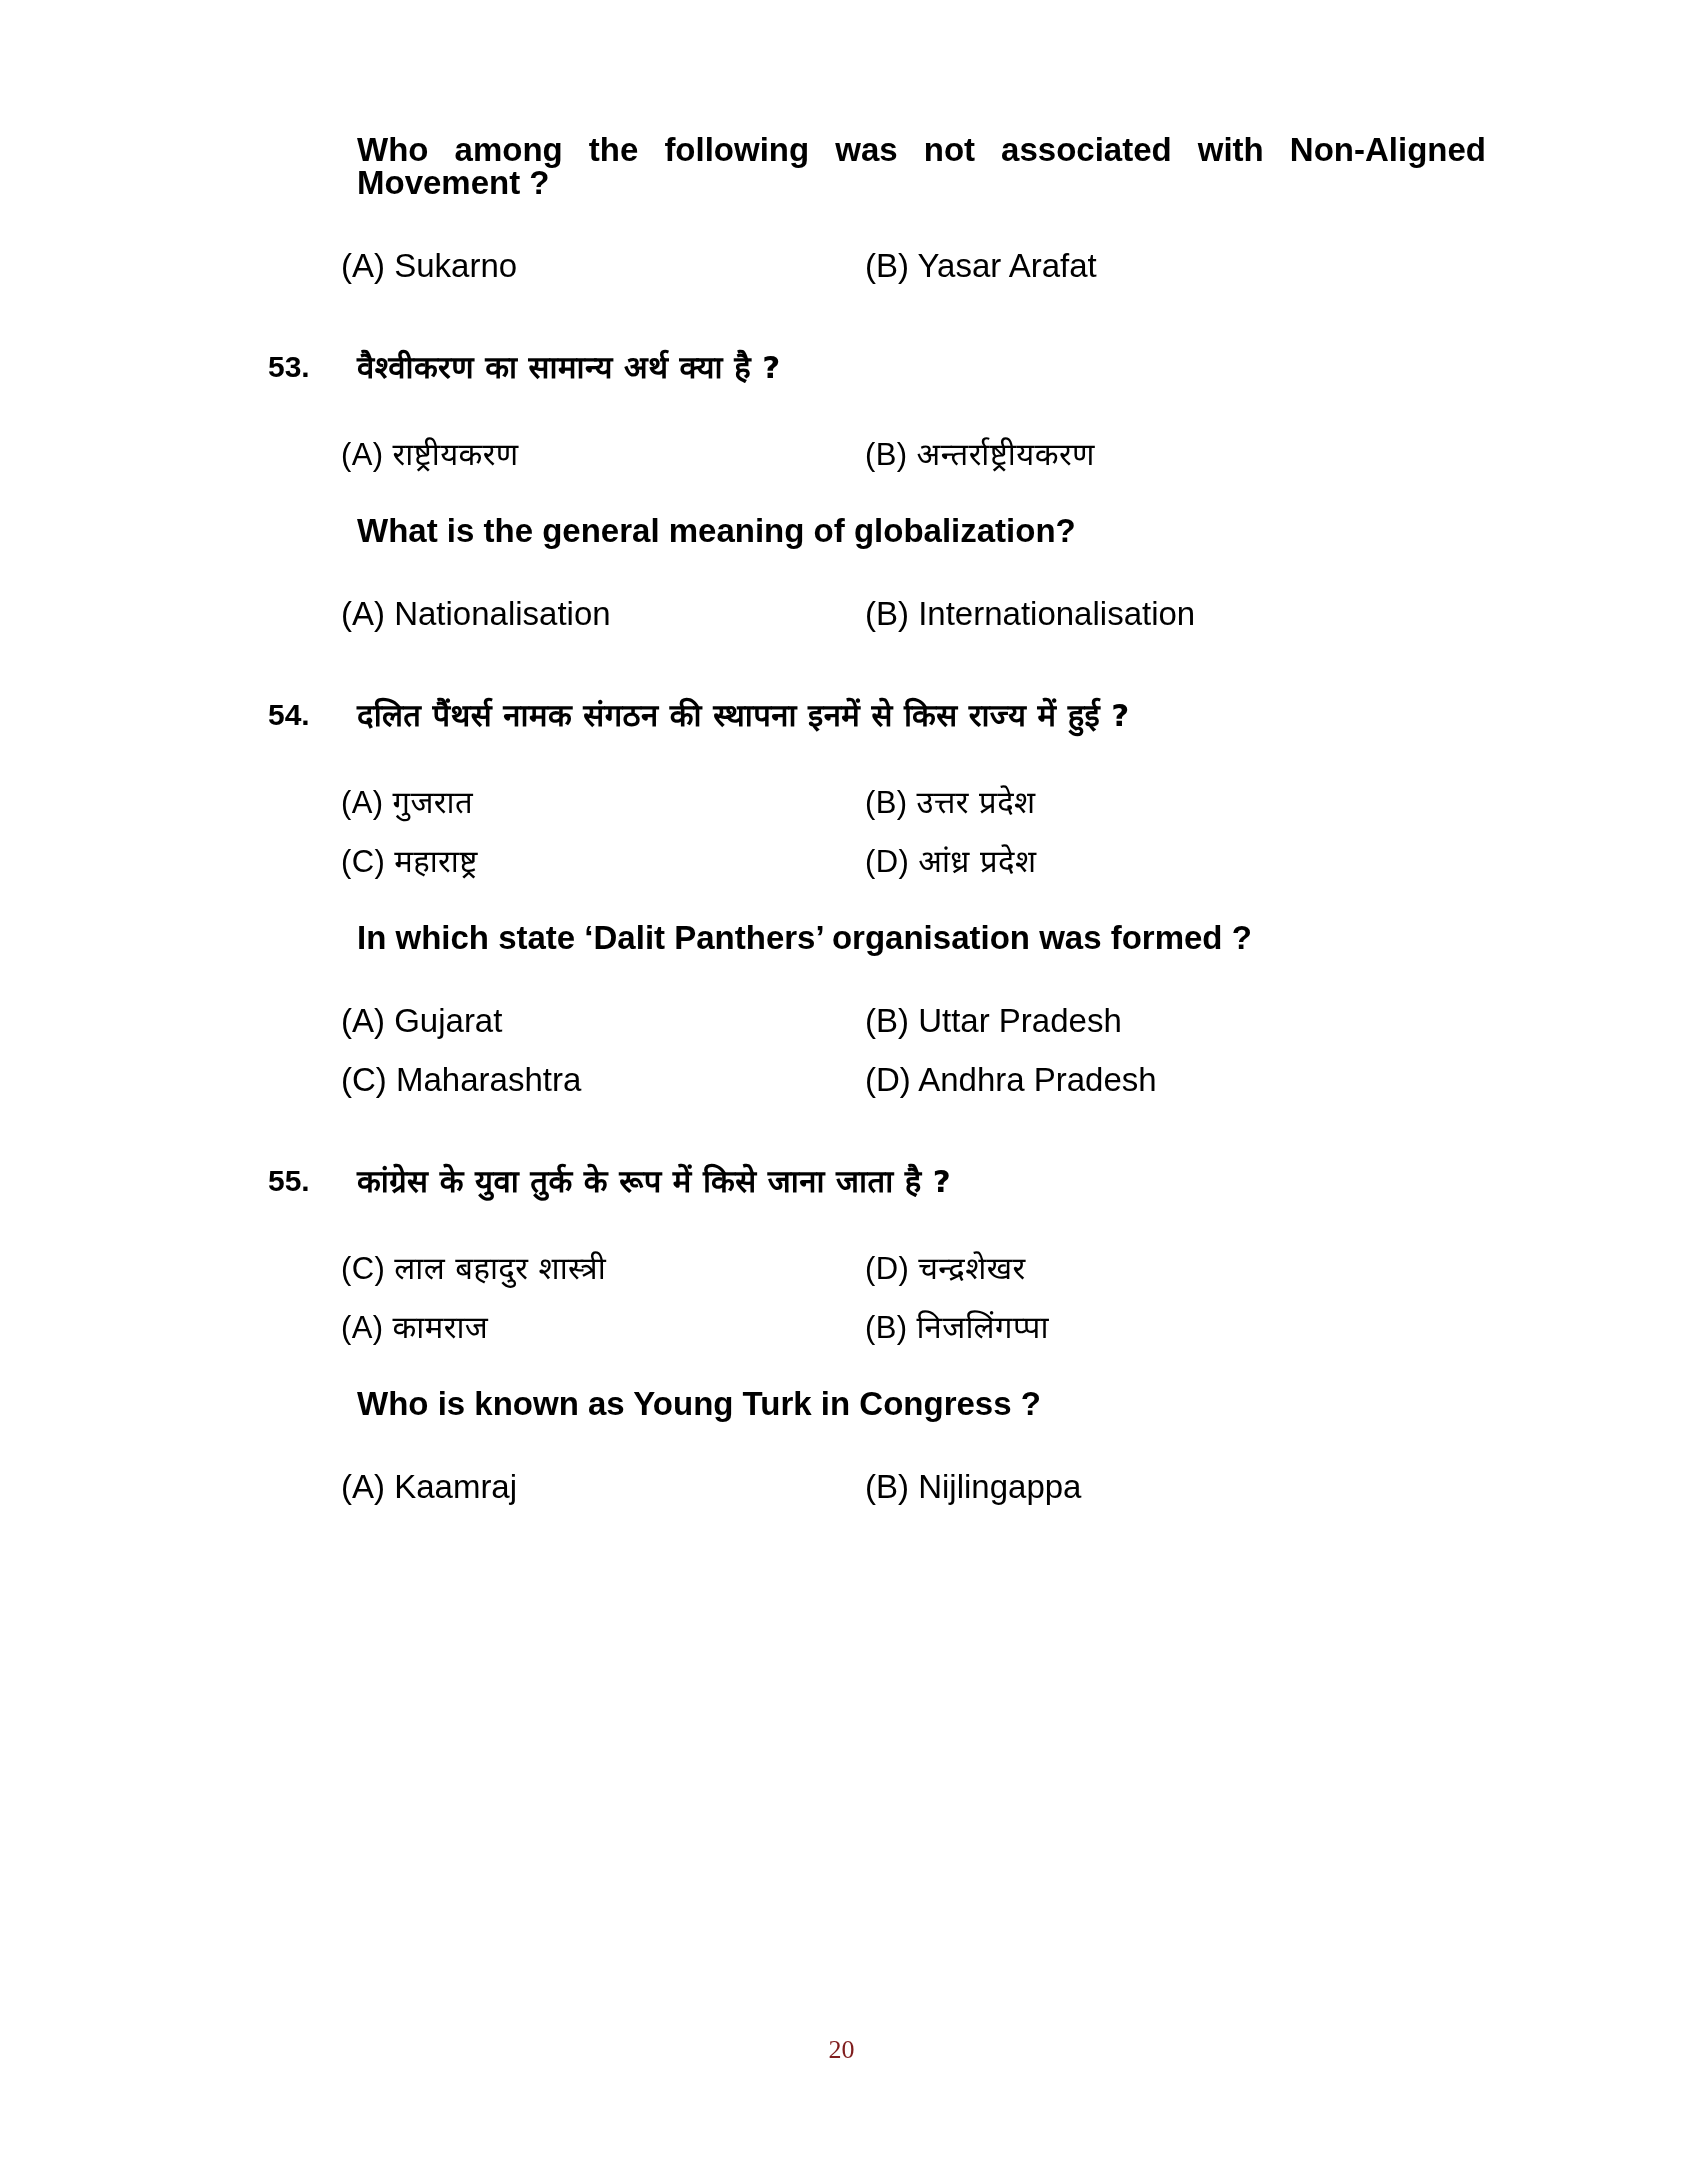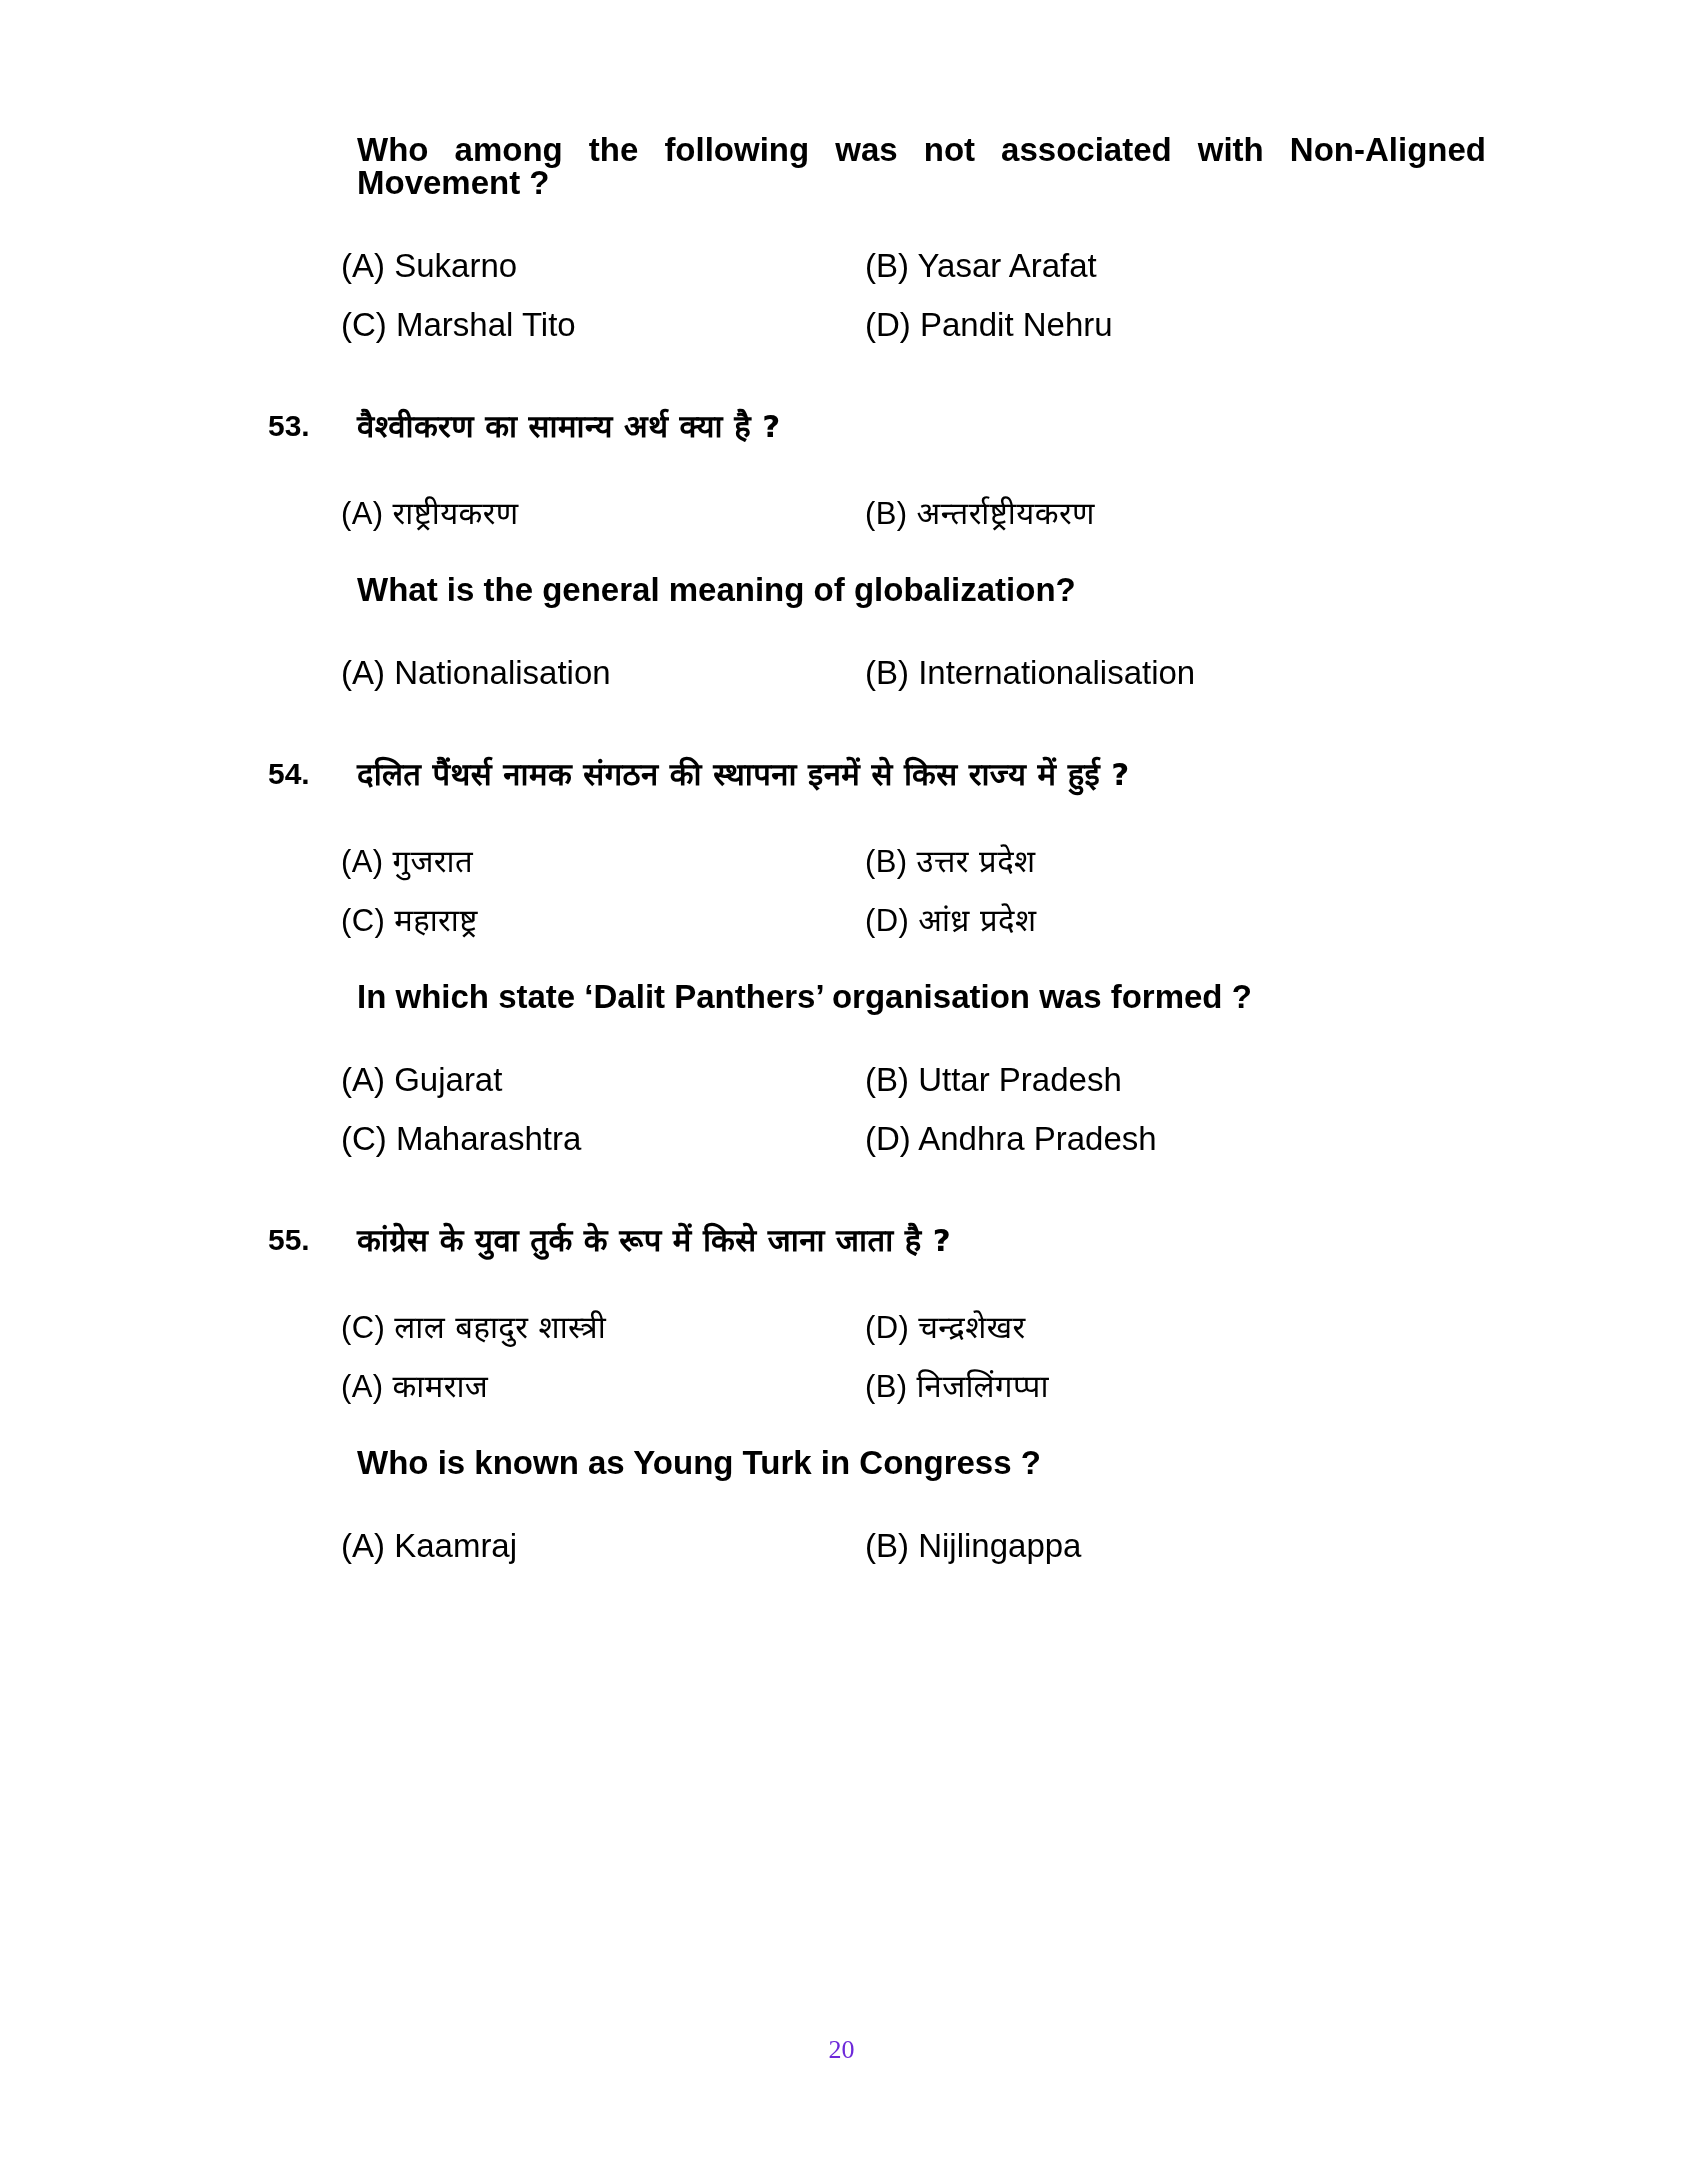--- a/index.html
+++ b/index.html
@@ -107,21 +107,21 @@
   .spacer-lg { height: 40px; }
 
   .page-number {
     position: absolute;
     left: 0;
     top: 2035px;
     width: 1683px;
     text-align: center;
     font-family: "Liberation Serif", serif;
     font-size: 26px;
-    color: #6d28d9;
+    color: #7f1d1d;
   }
 </style>
 </head>
 <body>
 
 <div class="page">
   <div class="content">
 
     <div class="qblock">
       <div class="qrow">
@@ -131,30 +131,20 @@
       <div class="opts">
         <div class="opt col-a opt-en">
           <span class="tag">(A) </span>
           <span>Sukarno</span>
         </div>
         <div class="opt col-b opt-en">
           <span class="tag">(B) </span>
           <span>Yasar Arafat</span>
         </div>
       </div>
-      <div class="opts">
-        <div class="opt col-a opt-en">
-          <span class="tag">(C) </span>
-          <span>Marshal Tito</span>
-        </div>
-        <div class="opt col-b opt-en">
-          <span class="tag">(D) </span>
-          <span>Pandit Nehru</span>
-        </div>
-      </div>
     </div>
 
     <div class="spacer-sm"></div>
 
     <div class="qblock">
       <div class="qrow">
         <div class="qnum">53.</div>
         <div class="qtext-hi">वैश्वीकरण का सामान्य अर्थ क्या है ?</div>
       </div>
       <div class="spacer-lg"></div>

